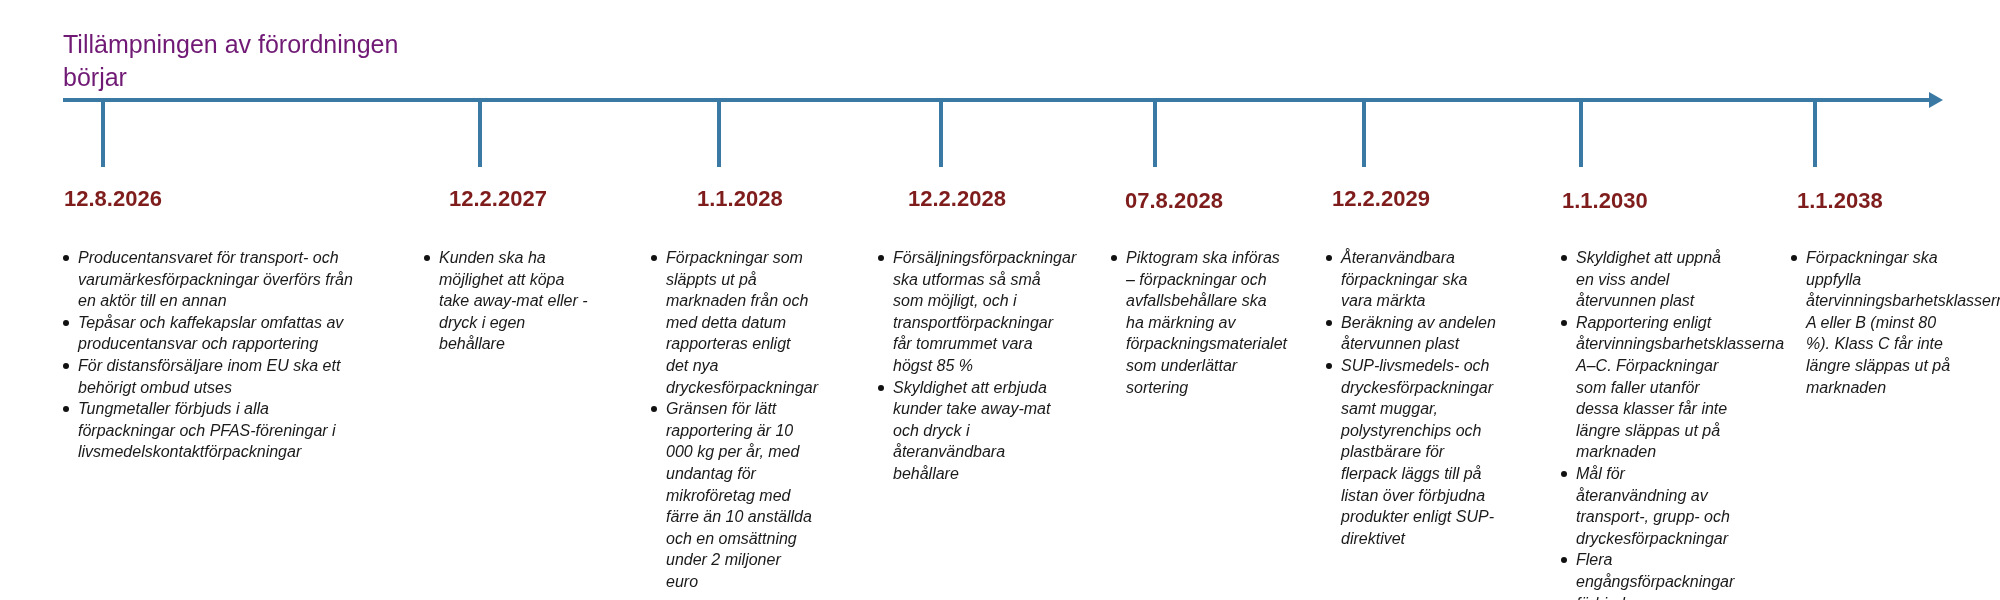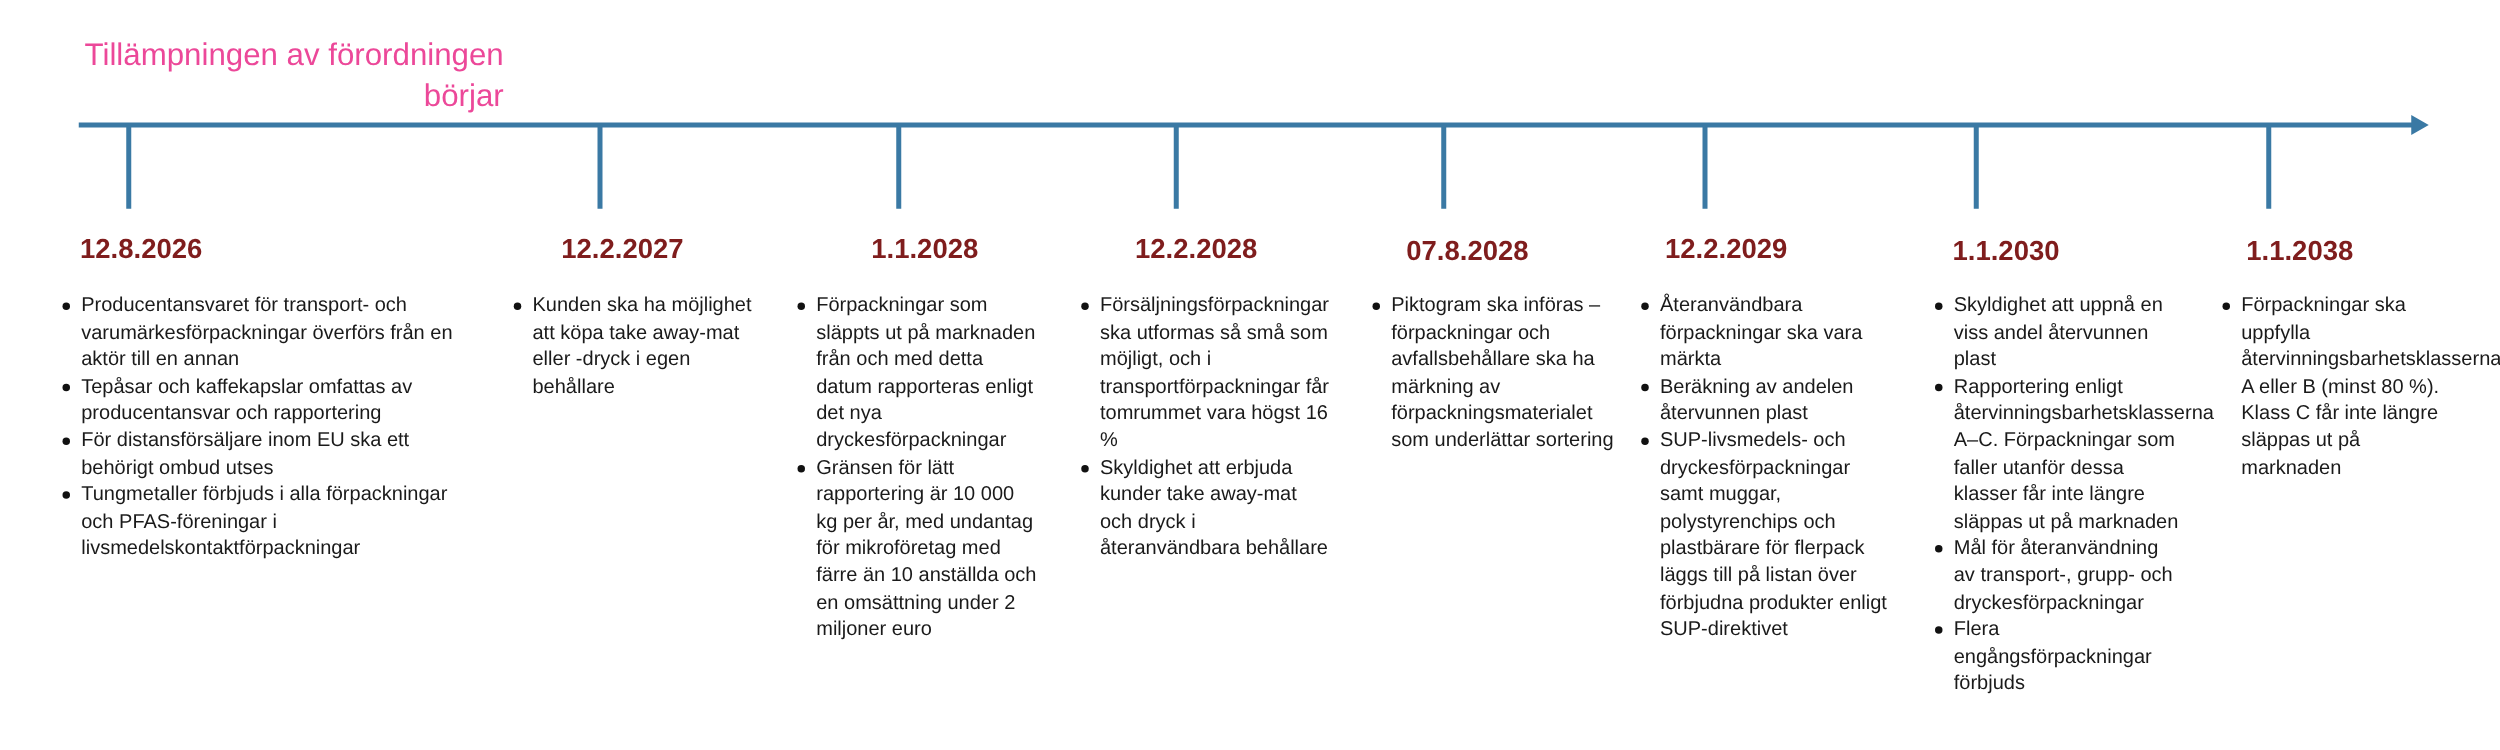--- a/index.html
+++ b/index.html
@@ -1,25 +1,25 @@
 <!DOCTYPE html>
 <html><head>
 <meta charset="utf-8">
 <style>
   html, body { margin:0; padding:0; background:#ffffff; }
   body { width:2000px; height:600px; position:relative; overflow:hidden;
          font-family:"Liberation Sans","DejaVu Sans",sans-serif; color:#1a1a1a; }
-  .title { position:absolute; left:63px; top:28px; font-size:25px; line-height:33px; color:#ec4899; width:340px;text-align:right; }
+  .title { position:absolute; left:63px; top:28px; font-size:25px; line-height:33px; color:#701a75; width:340px; }
   .axis { position:absolute; left:63px; top:98px; width:1870px; height:4px; background:#3a79a4; }
   .arrow { position:absolute; left:1929px; top:92px; width:0; height:0;
            border-top:8px solid transparent; border-bottom:8px solid transparent; border-left:14px solid #3a79a4; }
   .tick { position:absolute; top:100px; width:4px; height:67px; background:#3a79a4; }
   .date { position:absolute; top:186px; font-size:22px; font-weight:bold; color:#7f1d1d; white-space:nowrap; }
   .col { position:absolute; top:231px; font-size:16px; line-height:21.6px; color:#1a1a1a; }
-  .col ul { margin:3px; padding:0 0 0 17px; list-style:none; }
+  .col ul { margin:16px; padding:0 0 0 17px; list-style:none;font-style:italic; }
   .col li { position:relative; }
   .col li::before { content:""; position:absolute; left:-15px; top:8px; width:6px; height:6px; border-radius:50%; background:#111; }
 </style>
 </head>
 <body>
 
 <div class="title">Tillämpningen av förordningen börjar</div>
 <div class="axis"></div>
 <div class="arrow"></div>
 
@@ -55,21 +55,21 @@
   </ul>
 </div>
 <div class="col" style="left:633px;width:200px">
   <ul>
     <li>Förpackningar som släppts ut på marknaden från och med detta datum rapporteras enligt det nya dryckesförpackningar</li>
     <li>Gränsen för lätt rapportering är 10 000 kg per år, med undantag för mikroföretag med färre än 10 anställda och en omsättning under 2 miljoner euro</li>
   </ul>
 </div>
 <div class="col" style="left:860px;width:210px">
   <ul>
-    <li>Försäljningsförpackningar ska utformas så små som möjligt, och i transportförpackningar får tomrummet vara högst 16 %</li>
+    <li>Försäljningsförpackningar ska utformas så små som möjligt, och i transportförpackningar får tomrummet vara högst 85 %</li>
     <li>Skyldighet att erbjuda kunder take away-mat och dryck i återanvändbara behållare</li>
   </ul>
 </div>
 <div class="col" style="left:1093px;width:205px">
   <ul>
     <li>Piktogram ska införas – förpackningar och avfallsbehållare ska ha märkning av förpackningsmaterialet som underlättar sortering</li>
   </ul>
 </div>
 <div class="col" style="left:1308px;width:210px">
   <ul>

